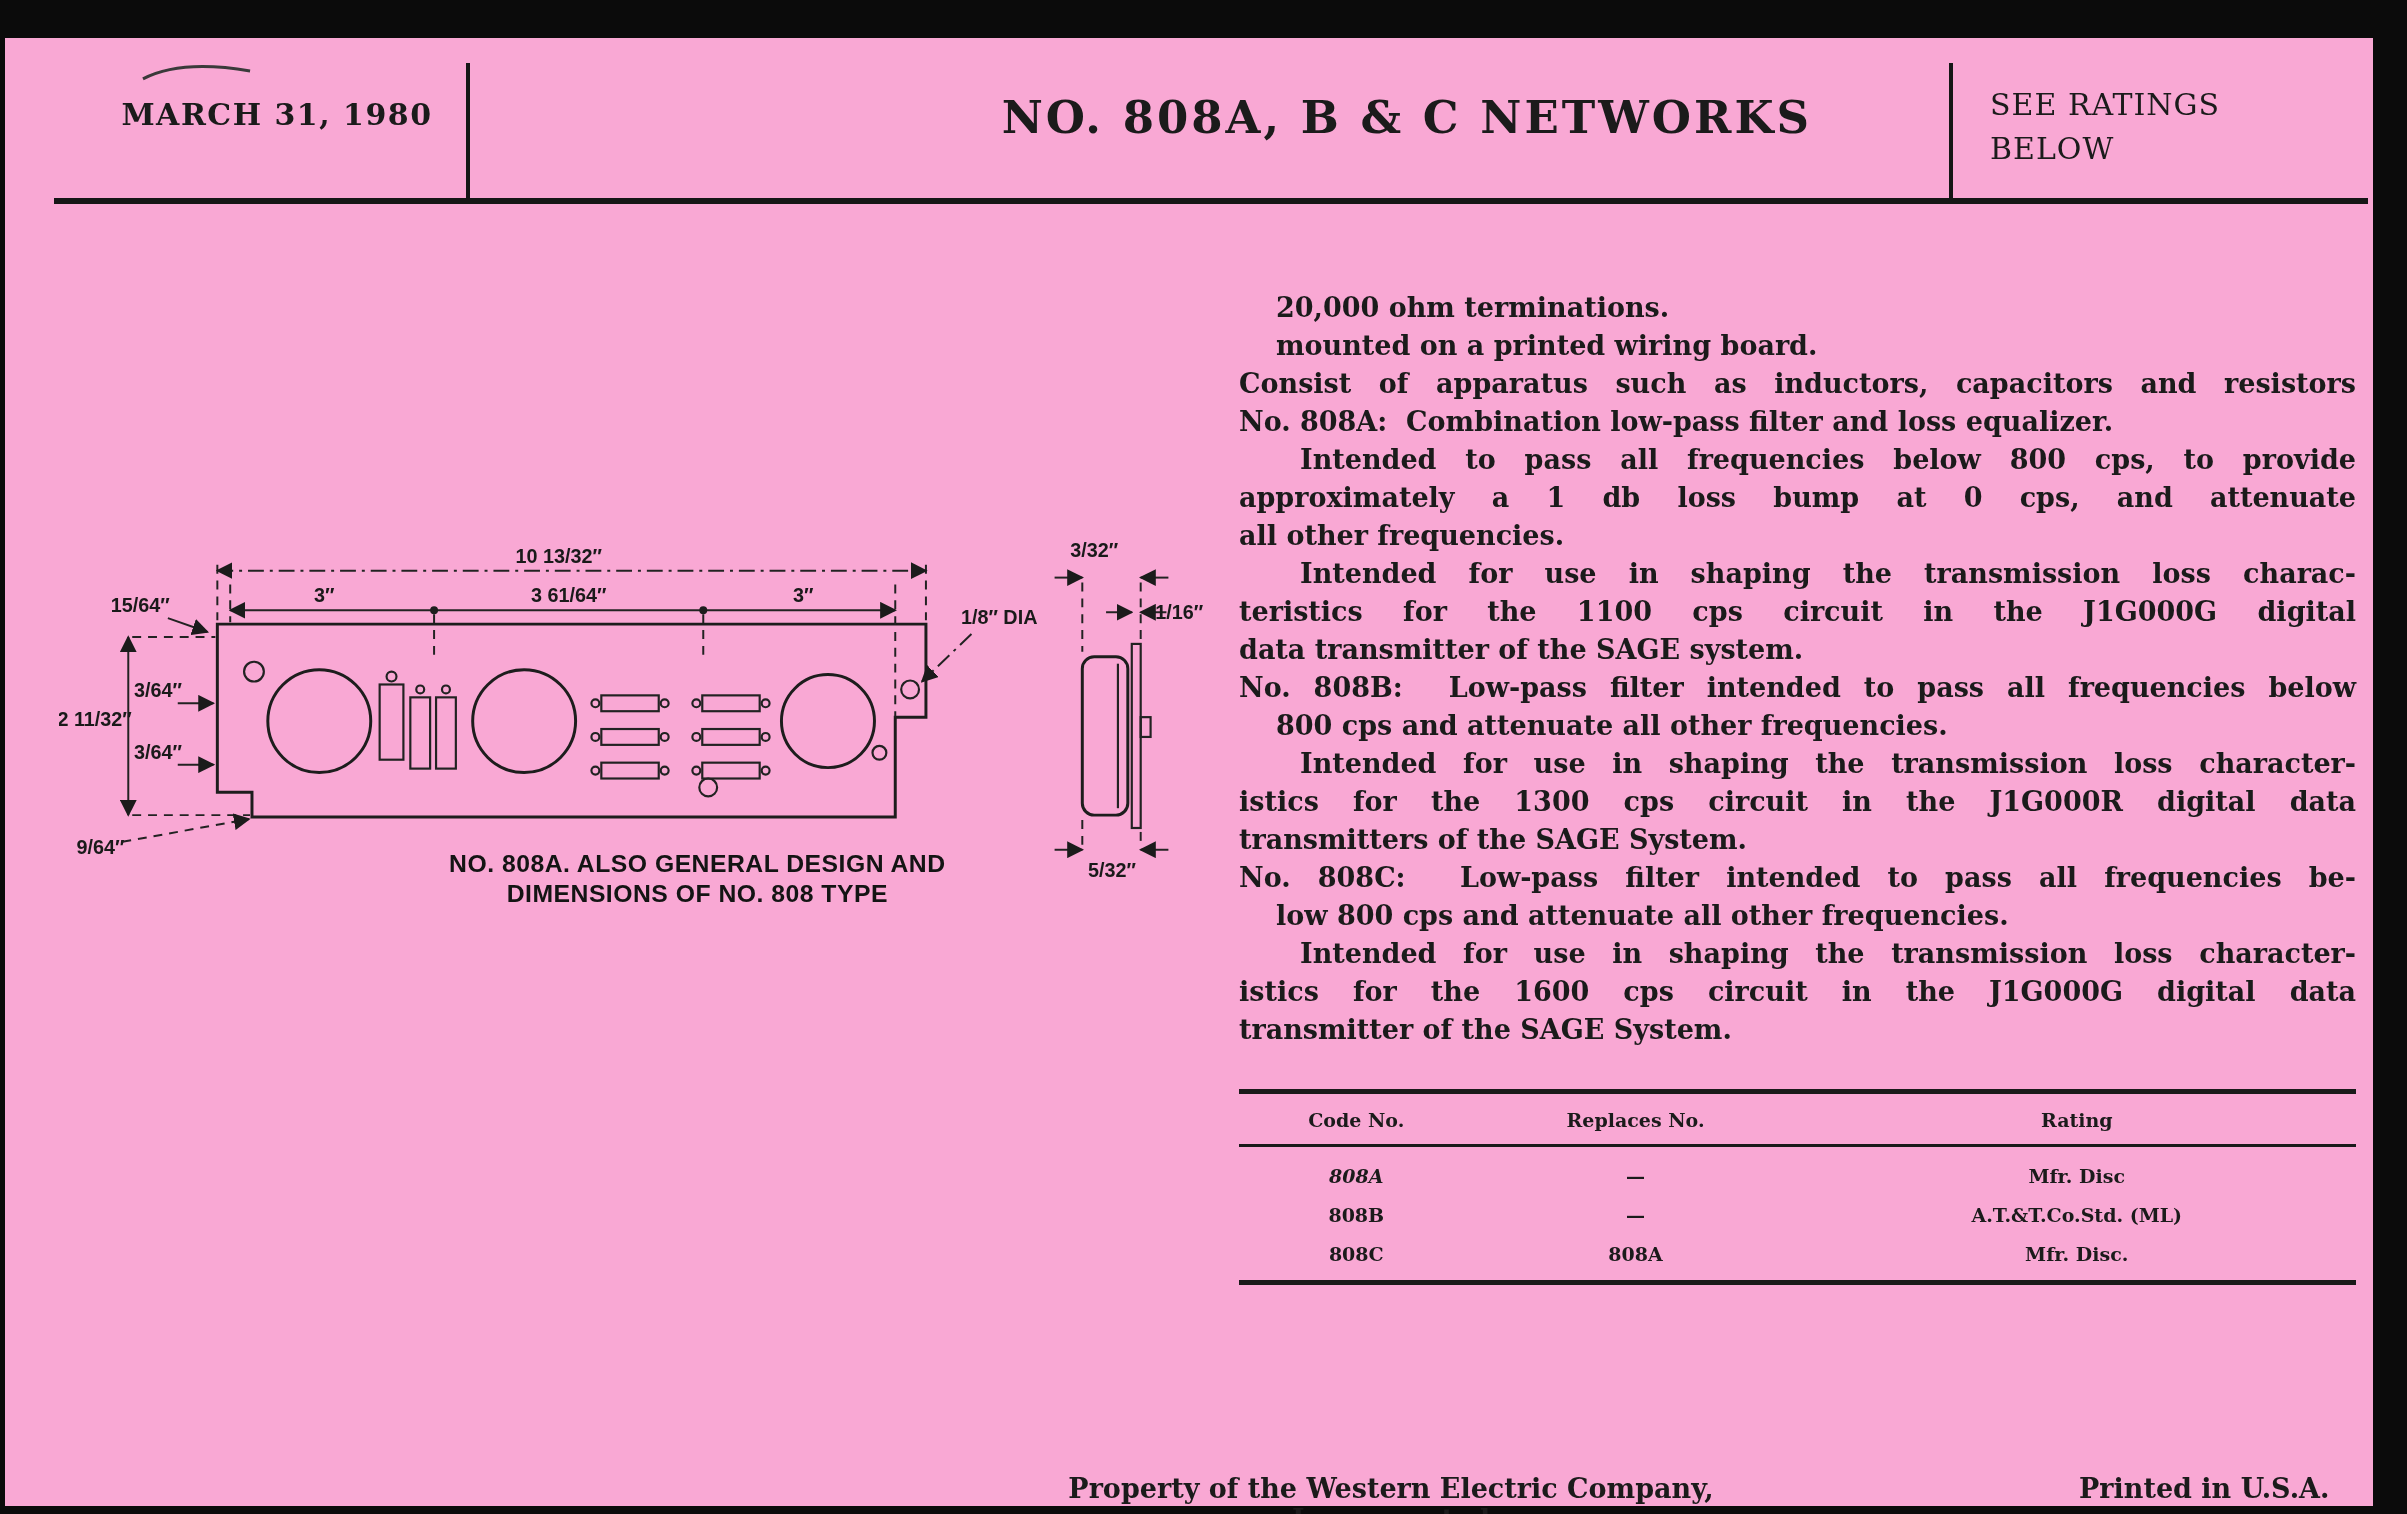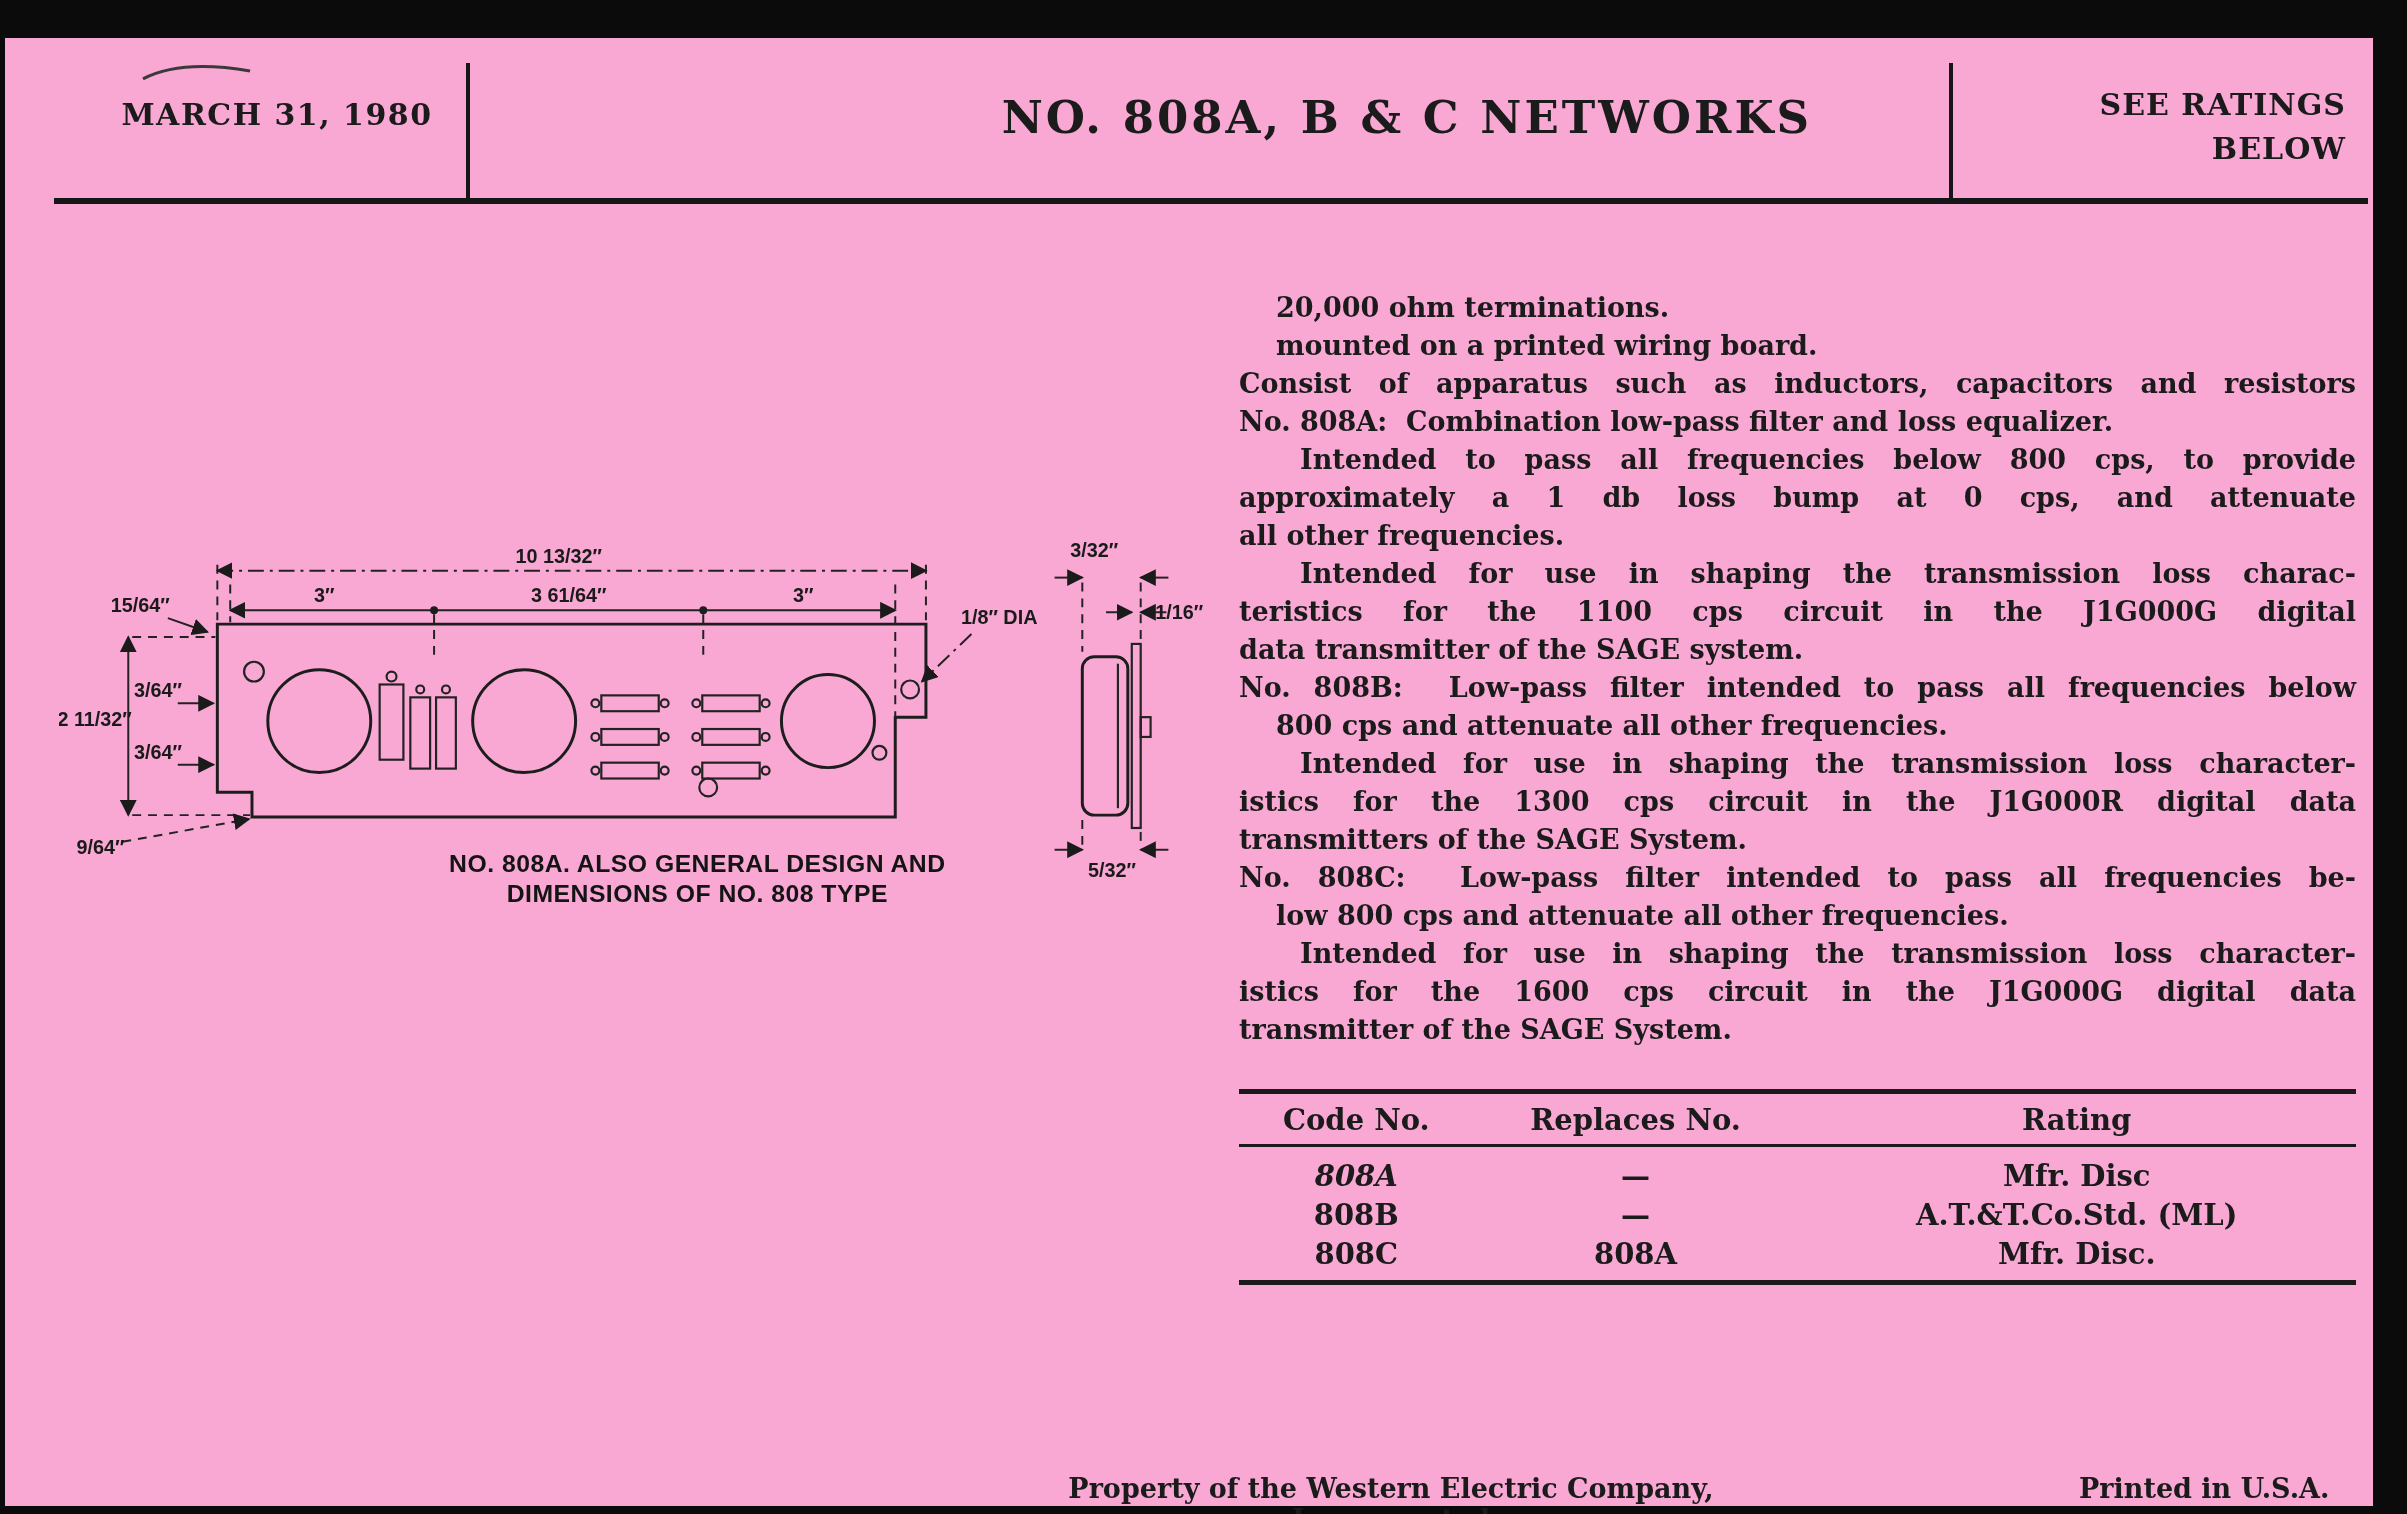--- a/index.html
+++ b/index.html
@@ -18,22 +18,22 @@
   
   .date {
     position:absolute; left:79px; top:97px; width:396px; text-align:center;
     font-size:30px; font-weight:bold; letter-spacing:1.5px;
   }
   .title {
     position:absolute; left:614px; top:91px; width:1198px; text-align:right;
     font-size:45px; font-weight:bold; letter-spacing:3px;
   }
   .ratings-note {
-    position:absolute; left:1990px; top:83px; width:356px; text-align:right;
-    font-size:30px; font-weight:bold; line-height:44px; letter-spacing:1px;
+    position:absolute; left:1990px; top:83px; width:356px; text-align:left;
+    font-size:30px; font-weight:normal; line-height:44px; letter-spacing:1px;
   }
   .vrule { position:absolute; top:63px; width:4px; height:137px; background:#161616; }
   .vrule.v1 { left:466px; }
   .vrule.v2 { left:1949px; }
   .hrule-main { position:absolute; left:54px; top:198px; width:2314px; height:6px; background:#161616; }
   .pencil-mark { position:absolute; left:139px; top:57px; }
 
   
   .spec-text {
     position:absolute; left:1239px; top:289px; width:1117px;
@@ -42,21 +42,21 @@
   .pline { display:block; white-space:pre-wrap; text-align:justify; text-align-last:justify; }
   .pline.final { text-align-last:left; }
   .indent0 .pline { margin-left:37px; }
   .indent0 .pline.first { margin-left:0; }
   .indent1 .pline { }
   .indent1 .pline.first { margin-left:61px; }
 
   
   .ratings-table {
     position:absolute; left:1239px; top:1089px; width:1117px;
-    font-weight:bold; font-size:29px;
+    font-weight:bold; font-size:19px;
   }
   .trule { height:5px; background:#1a1a1a; }
   .trule.mid { height:3px; }
   .thead { display:flex; padding:8px 0 6px; line-height:36px; }
   .trow  { display:flex; line-height:39px; }
   .tbody { padding-top:10px; }
   .tbody + .trule { margin-top:6px; }
   .tcell, .thcell { text-align:center; }
   .c-code,     .h-code     { width:21%; }
   .c-replaces, .h-replaces { width:29%; }

